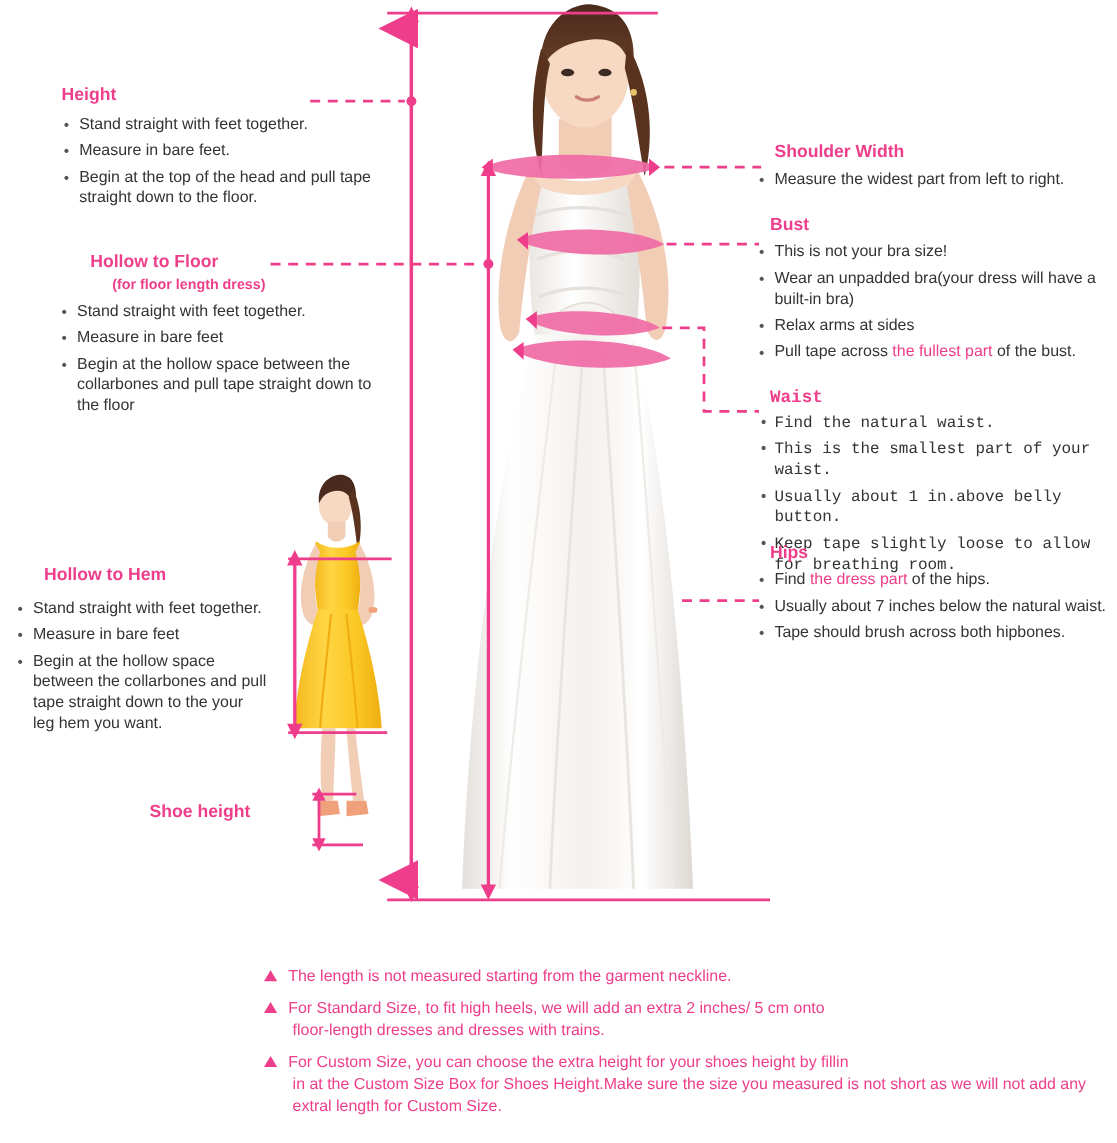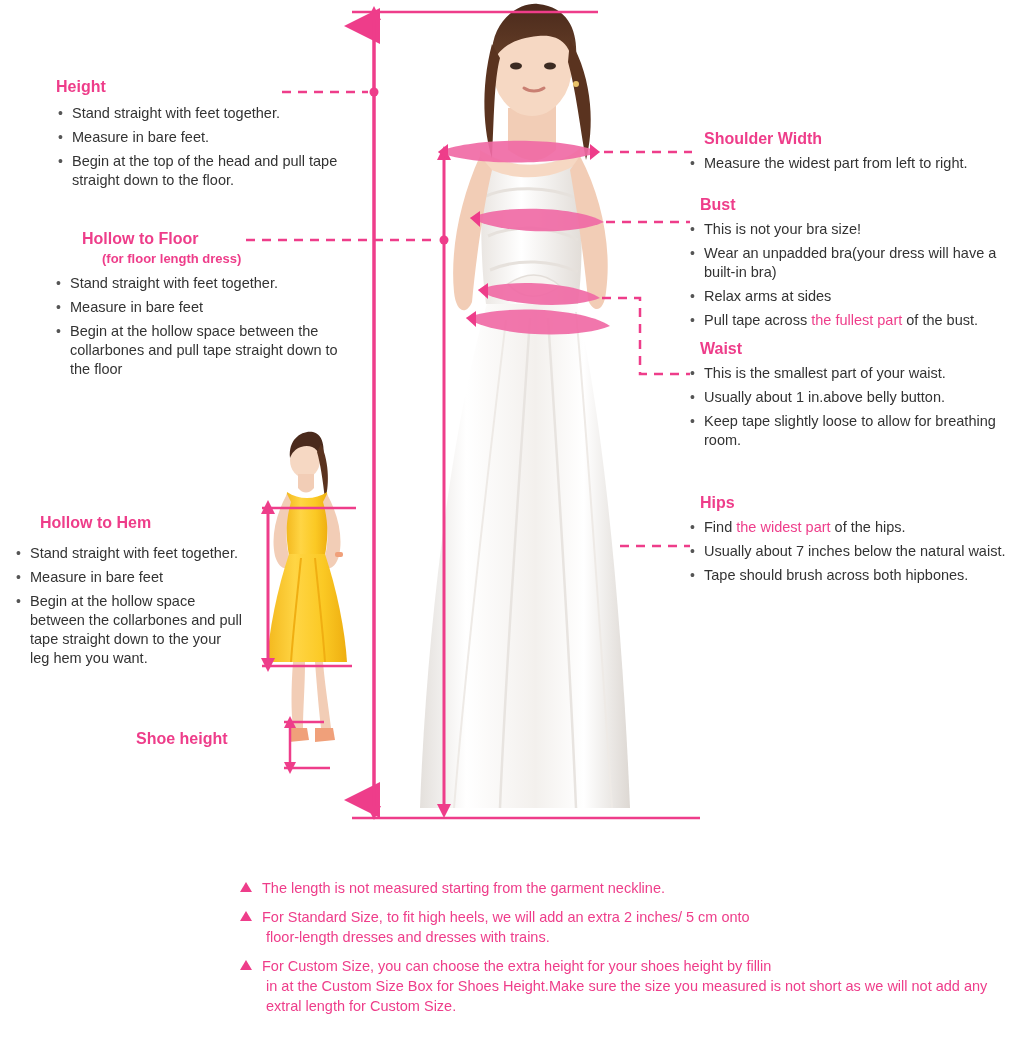--- a/index.html
+++ b/index.html
@@ -289,33 +289,34 @@
   <div class="block" style="left:700px; top:194px; width:312px;">
     <div class="heading">Bust</div>
     <ul class="bullets" style="margin-top:4px; margin-left:-12px;">
       <li>This is not your bra size!</li>
       <li>Wear an unpadded bra(your dress will have a built-in bra)</li>
       <li>Relax arms at sides</li>
       <li>Pull tape across <span class="hl">the fullest part</span> of the bust.</li>
     </ul>
   </div>
 
-  <div class="block" style="left:700px; top:338px; width:310px;">
+  <div class="block" style="left:700px; top:350px; width:310px;font-family:Liberation Mono, monospace;">
     <div class="heading">Waist</div>
     <ul class="bullets" style="margin-top:4px; margin-left:-12px;">
+      <li>Find the natural waist.</li>
       <li>This is the smallest part of your waist.</li>
       <li>Usually about 1 in.above belly button.</li>
       <li>Keep tape slightly loose to allow for breathing room.</li>
     </ul>
   </div>
 
   <div class="block" style="left:700px; top:492px; width:310px;">
     <div class="heading">Hips</div>
     <ul class="bullets" style="margin-top:4px; margin-left:-12px;">
-      <li>Find <span class="hl">the widest part</span> of the hips.</li>
+      <li>Find <span class="hl">the dress part</span> of the hips.</li>
       <li>Usually about 7 inches below the natural waist.</li>
       <li>Tape should brush across both hipbones.</li>
     </ul>
   </div>
 
   <div class="notes">
     <div class="note">
       <span class="tri"></span>
       <span>The length is not measured starting from the garment neckline.</span>
     </div>

